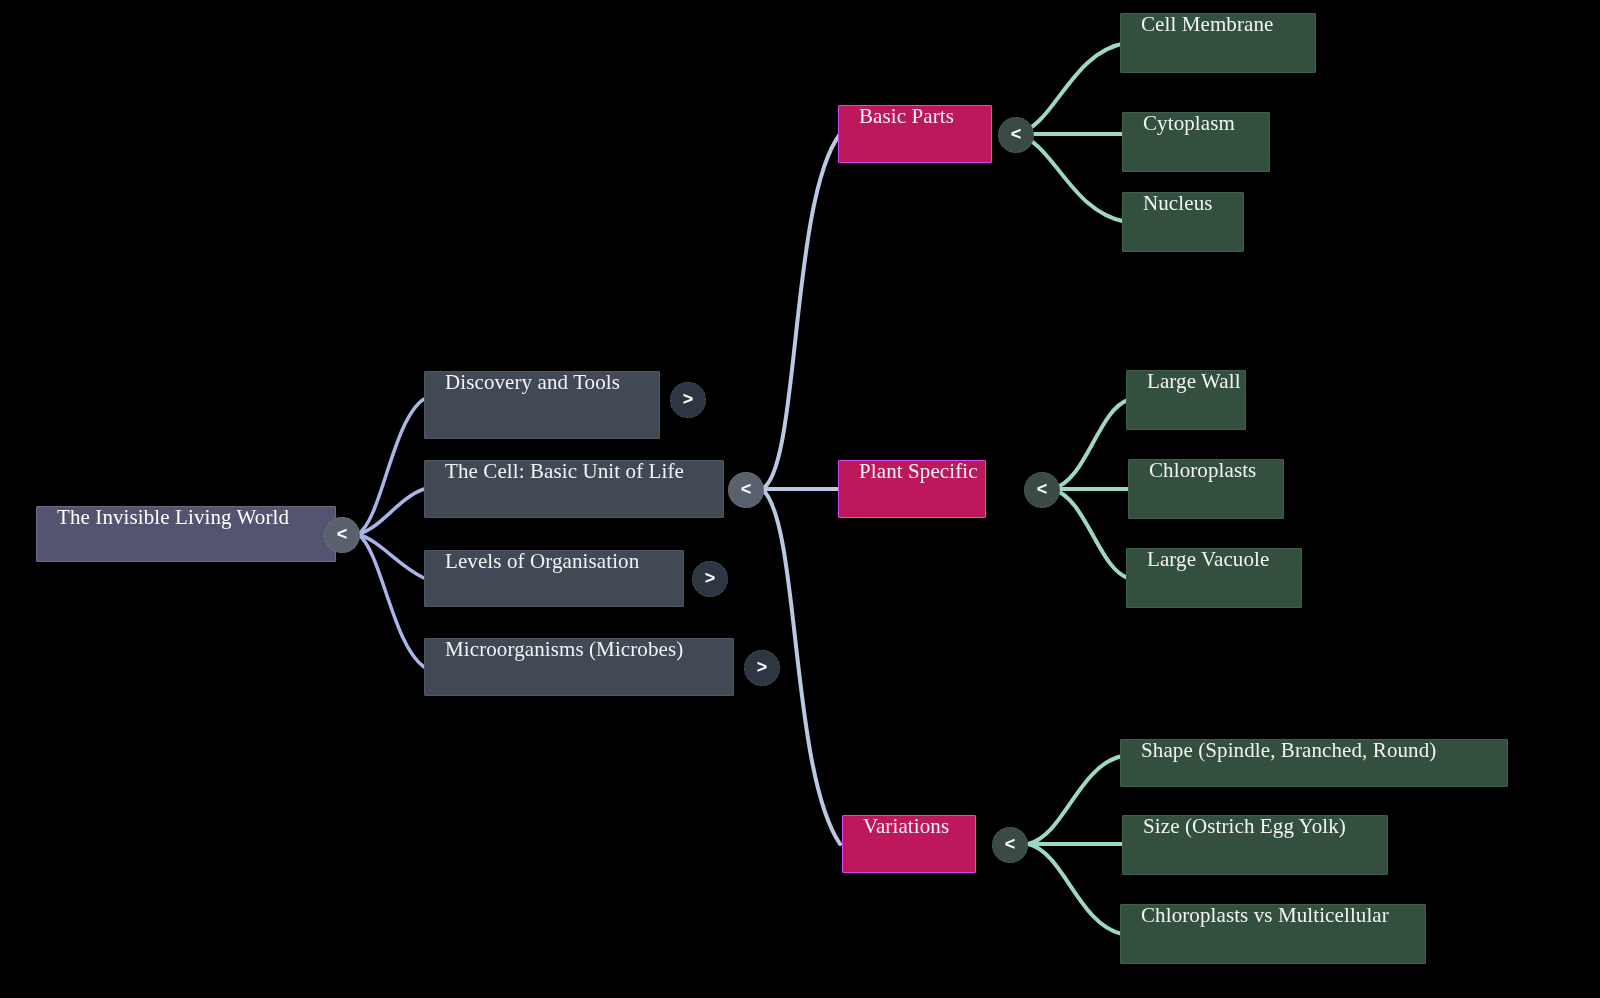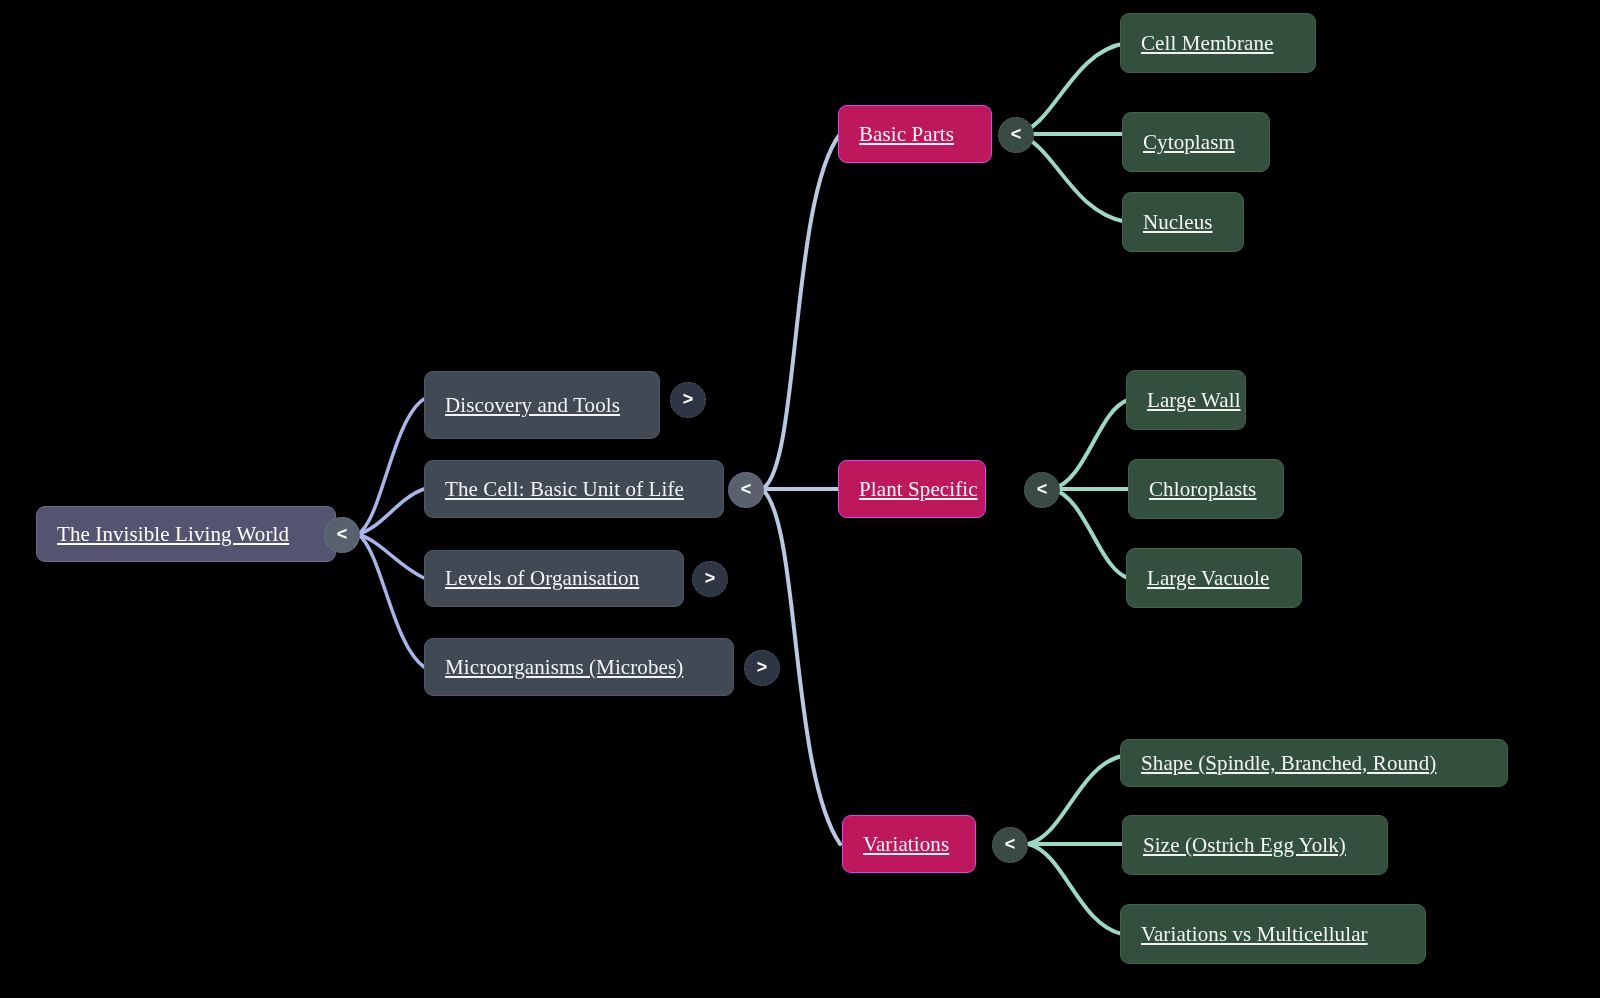--- a/index.html
+++ b/index.html
@@ -21,29 +21,28 @@
     left: 0;
     top: 0;
     width: 1600px;
     height: 998px;
     pointer-events: none;
   }
   .node {
     position: absolute;
     box-sizing: border-box;
     display: flex;
-    align-items: center;
-    border-radius: 9px;
+    align-items: flex-start;
+    border-radius: 1px;
     color: #f3f3f5;
     font-size: 21px;
     line-height: 1;
     white-space: nowrap;
     padding: 0 20px;
     letter-spacing: 0.1px;
-    text-decoration: underline;
   }
   .node-root {
     background: #545471;
     border: 1px solid #6a6a86;
     color: #ffffff;
   }
   .node-branch1 {
     background: #414955;
     border: 1px solid #4f5765;
   }
@@ -197,16 +196,16 @@
     <span class="toggle-glyph">&lt;</span>
   </div>
 
   <div class="node node-leaf" style="left:1120px; top:726px; width:388px; height:48px;margin-top:13px;">
     <span class="node-label">Shape (Spindle, Branched, Round)</span>
   </div>
   <div class="node node-leaf" style="left:1122px; top:815px; width:266px; height:60px;">
     <span class="node-label">Size (Ostrich Egg Yolk)</span>
   </div>
   <div class="node node-leaf" style="left:1120px; top:904px; width:306px; height:60px;">
-    <span class="node-label">Variations vs Multicellular</span>
+    <span class="node-label">Chloroplasts vs Multicellular</span>
   </div>
 
 </div>
 
 </body></html>

